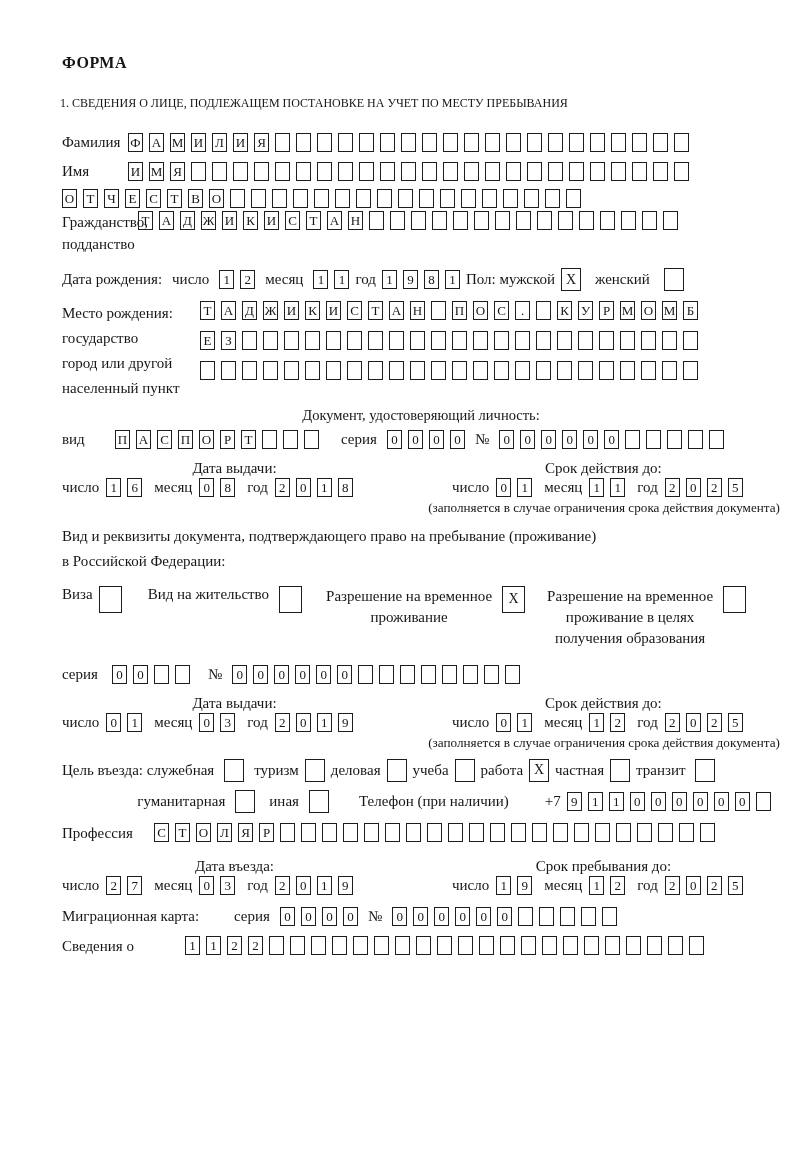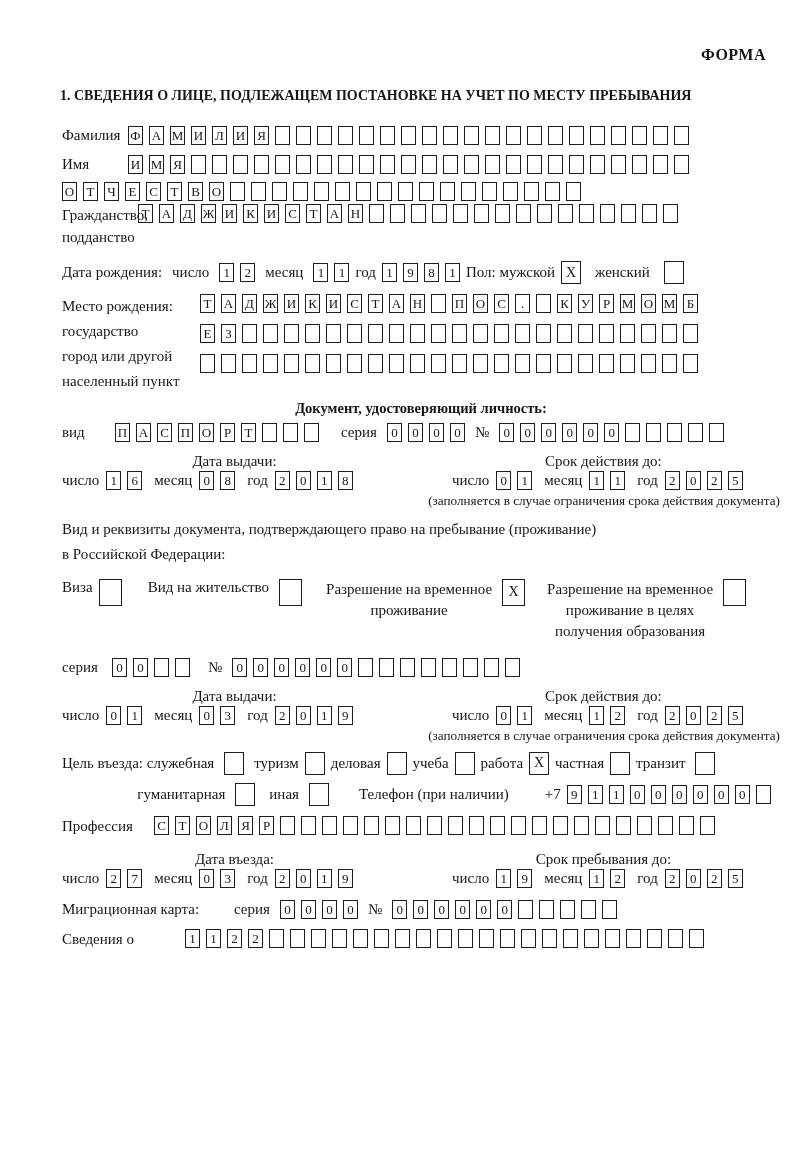--- a/index.html
+++ b/index.html
@@ -4,24 +4,24 @@
 <style>
   * { margin:0; padding:0; box-sizing:border-box; }
   body { background:#888; font-family:"Liberation Serif", serif; }
   .page {
     width:800px; height:1163px; background:#fff; color:#161616;
     margin:0 auto; padding:38px 20px 10px 62px; overflow:hidden;
     font-size:15px; position:relative;
   }
   .hdr { margin-left:556px; font-size:13.5px; line-height:1.5; }
   .hdr .rev { margin-top:5px; }
-  .forma { text-align:right; padding-right:14px; font-weight:bold; font-size:16px; margin-top:8px; letter-spacing:.5px; }
+  .forma { padding-right:14px; font-weight:bold; font-size:16px; margin-top:16px; letter-spacing:.5px; }
   .title { text-align:center; font-weight:bold; font-size:15.5px; line-height:1.6; margin-top:14px; }
   .blankline { display:inline-block; width:54px; border-bottom:2px solid #161616; height:12px; margin-left:8px; }
-  .sect { font-weight:bold; font-size:14px; margin-top:24px; margin-left:-2px; }
+  .sect { font-weight:normal; font-size:12px; margin-top:24px; margin-left:-2px; }
   .frow { display:flex; align-items:center; }
   .frow.top { align-items:flex-start; }
   .lblcol { flex:none; line-height:22px; }
   .cells { display:inline-flex; gap:6px; flex:none; }
   .cell {
     width:15px; height:19px; border:1.7px solid #1d1d1d; flex:none;
     display:inline-flex; align-items:center; justify-content:center;
     font-size:13px; line-height:1;
   }
   .cb {
@@ -291,21 +291,21 @@
           <span class="cell"></span>
           <span class="cell"></span>
           <span class="cell"></span>
           <span class="cell"></span>
           <span class="cell"></span>
           <span class="cell"></span>
         </span>
     </span>
   </div>
 
-  <div style="text-align:center; font-weight:bold; font-size:14.5px; margin-top:6px;">Документ, удостоверяющий личность:</div>
+  <div style="text-align:center; font-weight:normal; font-size:14.5px; margin-top:6px;">Документ, удостоверяющий личность:</div>
 
   <div class="frow" style="margin-top:6px;">
     <span style="width:53px;">вид</span>
     <span class="cells">
         <span class="cell">П</span>
         <span class="cell">А</span>
         <span class="cell">С</span>
         <span class="cell">П</span>
         <span class="cell">О</span>
         <span class="cell">Р</span>

